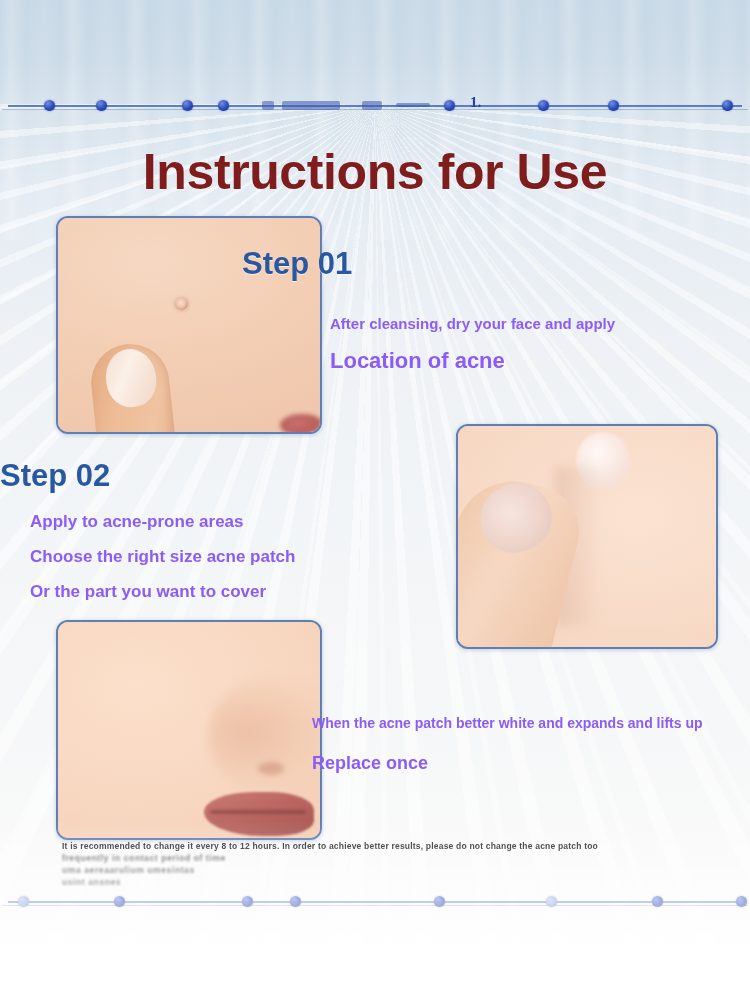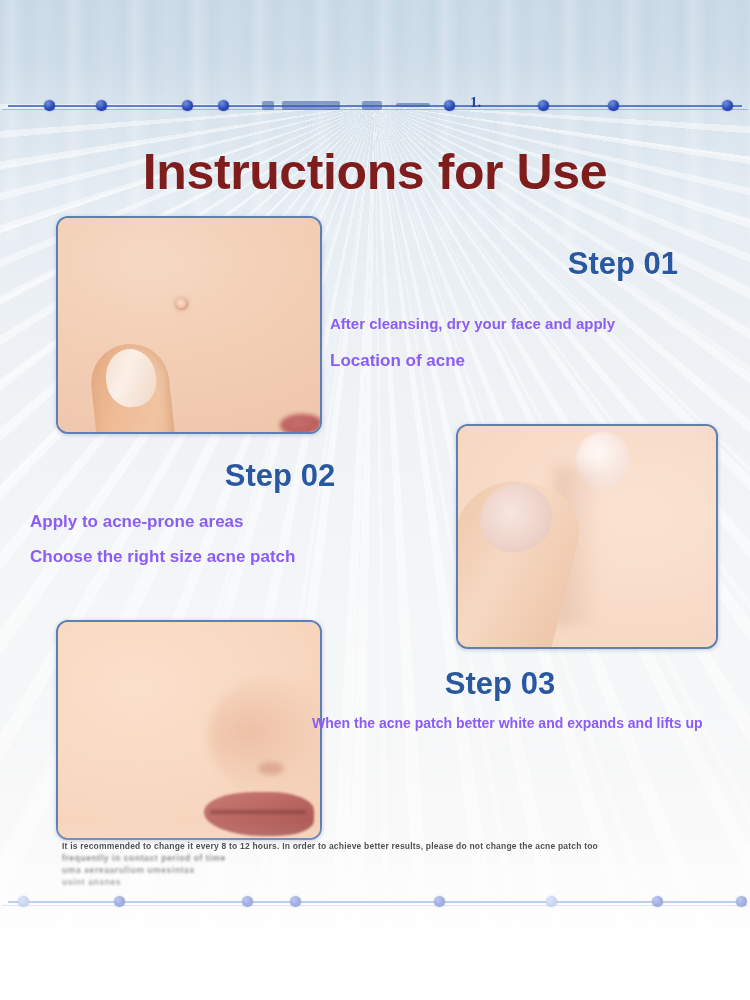--- a/index.html
+++ b/index.html
@@ -293,26 +293,26 @@
     color: #8b5cf6;
     font-weight: bold;
     text-align: left;
   }
   .step-lines .ln {
     display: block;
     white-space: nowrap;
   }
 
   
-  #step1-head { left: 0; top: 246px; width: 678px; text-align: right; text-indent: 242px; }
+  #step1-head { left: 0; top: 246px; width: 678px; text-align: left; text-indent: 242px; }
   #step1-text { left: 330px; top: 305px; width: 390px; font-size: 15px; line-height: 37px; }
-  #step1-text .ln2 { font-size: 17px; }
-
-  
-  #step2-head { left: 0; top: 458px; width: 560px; text-align: center; }
+  #step1-text .ln2 { font-size: 22px; }
+
+  
+  #step2-head { left: 0; top: 458px; width: 560px; }
   #step2-text { left: 30px; top: 504px; width: 500px; font-size: 17px; line-height: 35px; }
 
   
   #step3-head { left: 270px; top: 666px; width: 460px; text-align: center; }
   #step3-text { left: 312px; top: 712px; width: 420px; font-size: 14px; line-height: 22px; }
   #step3-text .l1 { white-space: normal; display: block; }
   #step3-text .l2 { font-size: 15px; margin-top: 12px; display: block; }
   #step3-text .l3 { font-size: 18px; margin-top: 18px; display: block; }
 
   
@@ -376,41 +376,42 @@
   <div class="step-head" id="step1-head">Step 01</div>
   <div class="step-lines" id="step1-text">
     <span class="ln ln1">After cleansing, dry your face and apply</span>
     <span class="ln ln2">Location of acne</span>
   </div>
 
   <div class="step-head" id="step2-head">Step 02</div>
   <div class="step-lines" id="step2-text">
     <span class="ln">Apply to acne-prone areas</span>
     <span class="ln">Choose the right size acne patch</span>
+    <span class="ln">Or the part you want to cover</span>
   </div>
 
   <div class="photo" id="photo-2">
     <div class="skin"></div>
     <div class="patch"></div>
     <div class="shade"></div>
     <div class="thumb"></div>
     <div class="thumbnail2"></div>
   </div>
 
   <div class="photo" id="photo-3">
     <div class="skin"></div>
     <div class="nose"></div>
     <div class="nostril"></div>
     <div class="lip"></div>
     <div class="lipline"></div>
   </div>
 
-  <div class="step-head" id="step3-head">Step 03</div>
   <div class="step-lines" id="step3-text">
     <span class="l1">When the acne patch better white and expands and lifts up</span>
+    <span class="l3">Replace once</span>
   </div>
 
   <div id="fineprint">
     <span class="l1">It is recommended to change it every 8 to 12 hours. In order to achieve better results, please do not change the acne patch too</span>
     <span class="blurred">frequently in contact period of time</span>
     <span class="blurred">uma aereaarulium umesintas</span>
     <span class="blurred">usint ansnes</span>
   </div>
 
   <div class="rule" id="rule-bottom">

